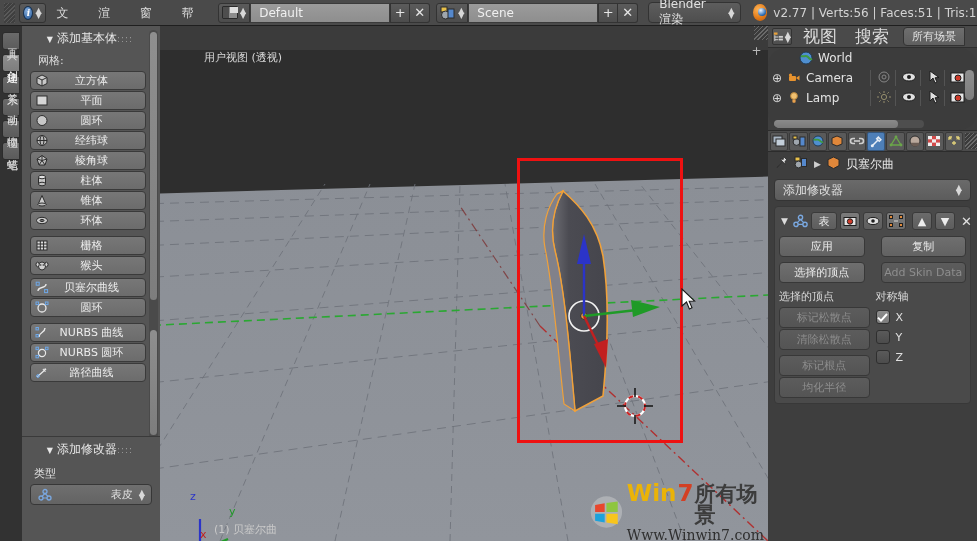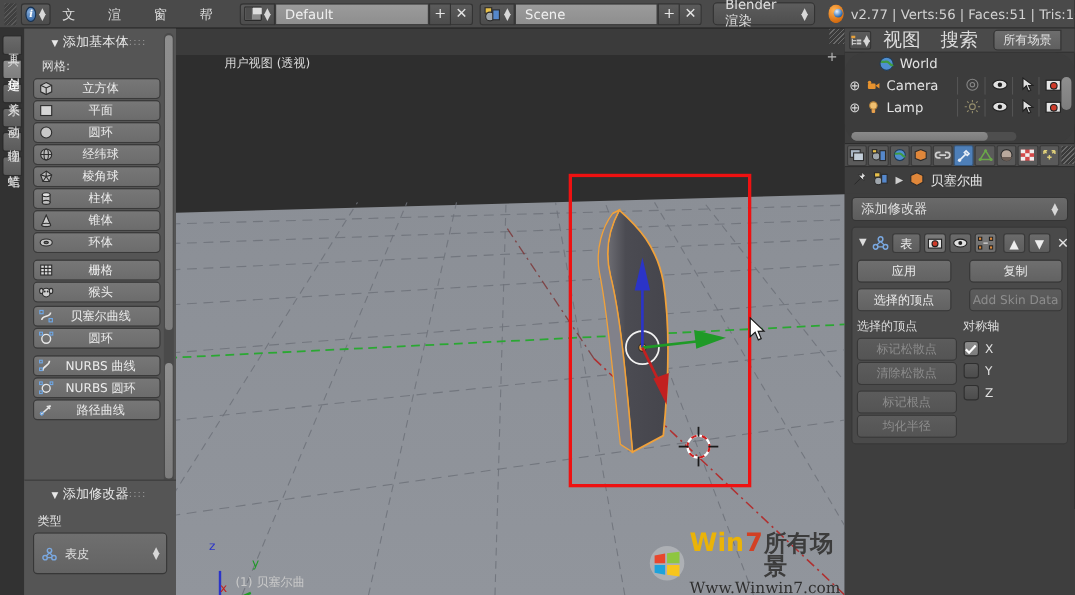--- a/index.html
+++ b/index.html
@@ -80,23 +80,23 @@
   .group-gap { height:5px; }
   .ts-scroll { position:absolute; right:2px; top:4px; width:9px; height:412px;
     background:#4a4a4a; border-radius:5px; }
   .ts-scroll i { position:absolute; left:1px; top:2px; width:7px; height:268px;
     background:linear-gradient(#8f8f8f,#7d7d7d); border-radius:4px; display:block; }
   .ts-scroll u { position:absolute; left:1px; top:300px; width:7px; height:105px;
     background:linear-gradient(#8f8f8f,#7d7d7d); border-radius:4px; display:block; }
   .lower-panel { position:absolute; left:0; bottom:0; width:138px; height:105px;
     background:#555555; border-top:1px solid #3a3a3a; }
   .type-lbl { font-size:11px; color:#e2e2e2; padding:6px 0 3px 12px; }
-  .dropsel { margin:0 8px 4px 8px; height:38px; background:linear-gradient(#6f6f6f,#636363);
+  .dropsel { margin:0 8px 4px 8px; height:21px; background:linear-gradient(#6f6f6f,#636363);
     border:1px solid #373737; border-radius:4px; display:flex; align-items:center;
-    padding:0 6px; gap:6px; font-size:11px; }
+    padding:0 6px; gap:6px; font-size:11px;text-align:right; }
 
   
   .viewport { position:absolute; left:160px; top:26px; width:608px; height:515px;
     background:#2e2e2e; overflow:hidden; }
   .vp-header { position:absolute; left:0; top:0; width:608px; height:24px;
     background:#3b3b3b; }
   .vp-text { position:absolute; left:44px; top:24px; font-size:11px; color:#d9d9d9; }
   .vp-plus { position:absolute; right:6px; top:20px; width:11px; height:11px;
     color:#b9b9b9; font-size:12px; line-height:10px; text-align:center; }
   .vp-grip { position:absolute; right:0; top:0; width:14px; height:14px;

